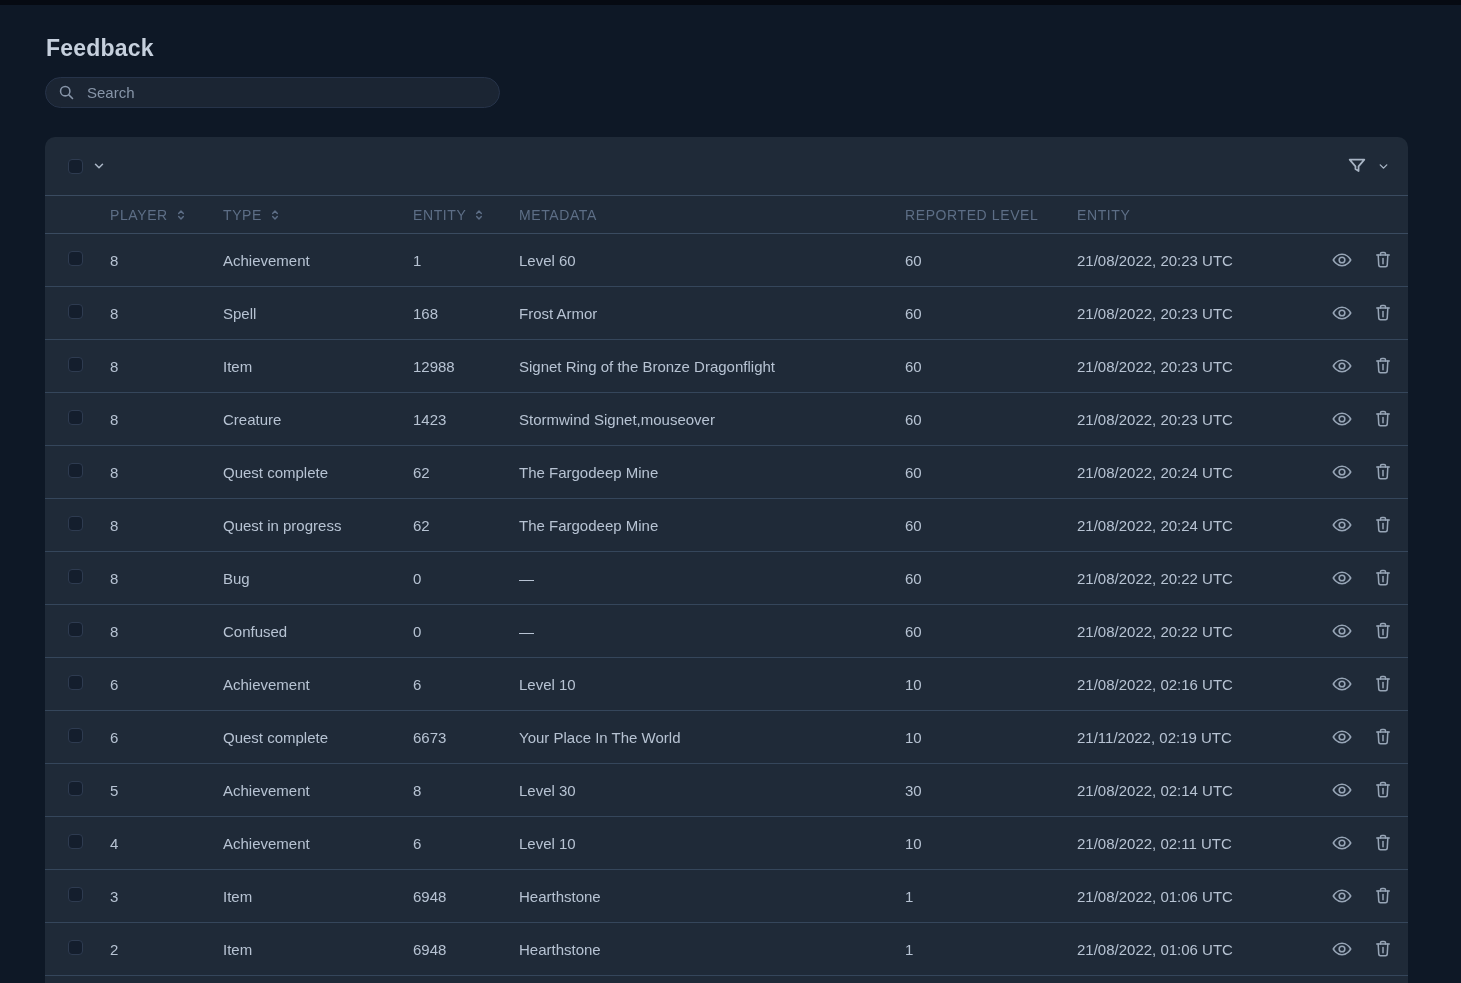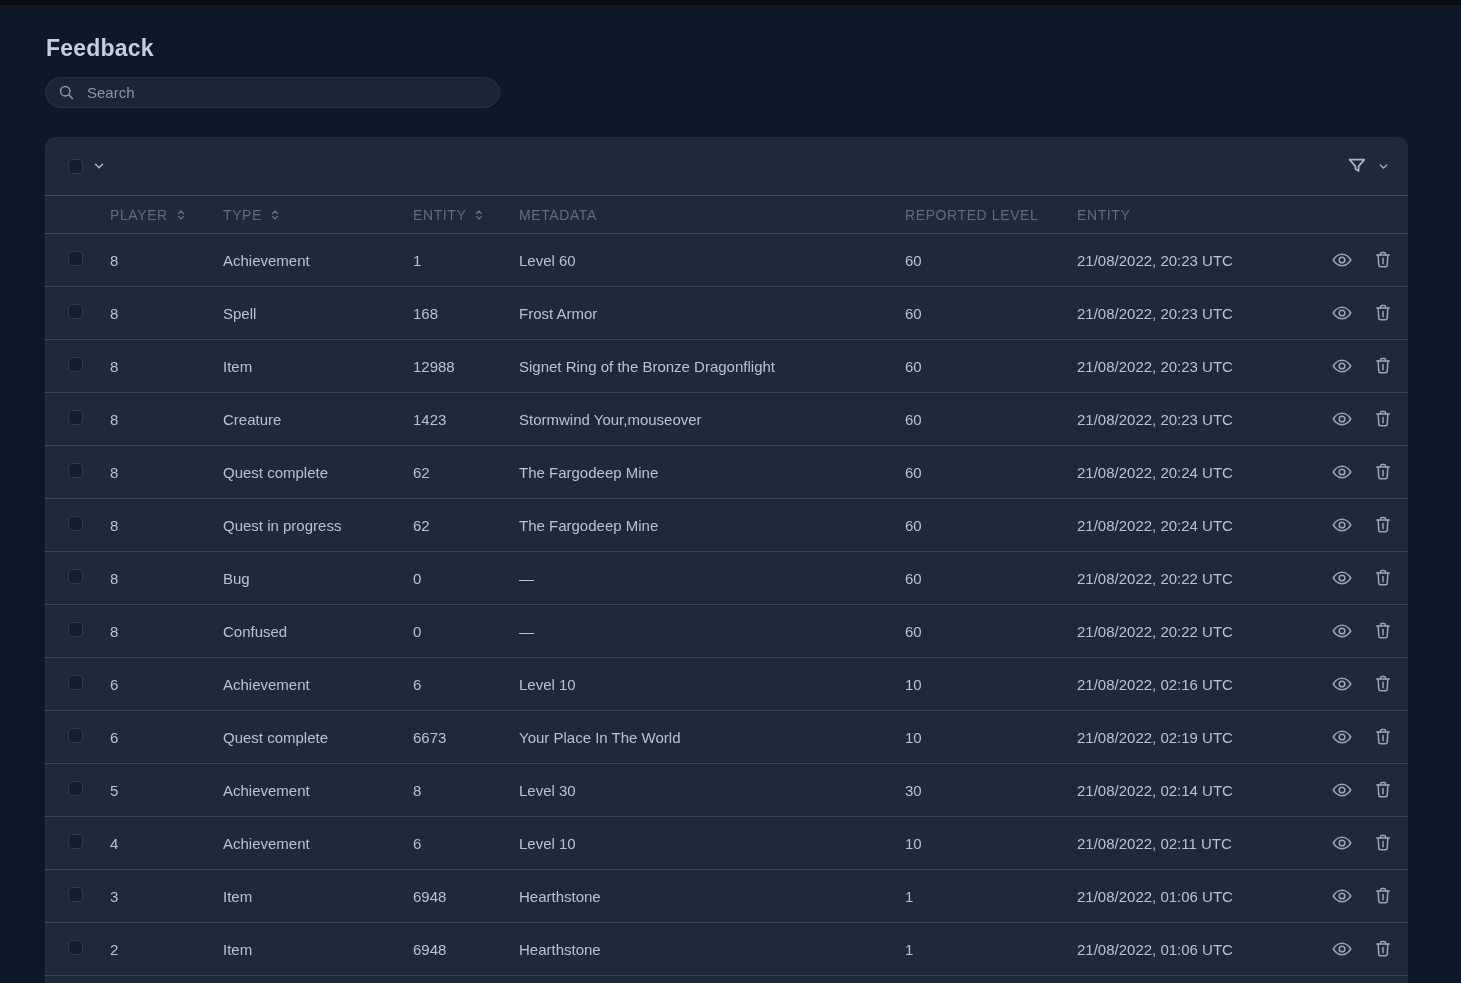--- a/index.html
+++ b/index.html
@@ -239,21 +239,21 @@
         </span>
       </span>
     </td>
   </tr>
 
   <tr>
     <td class="c-check"><span class="checkbox"></span></td>
     <td>8</td>
     <td>Creature</td>
     <td>1423</td>
-    <td>Stormwind Your,mouseover</td>
+    <td>Stormwind Signet,mouseover</td>
     <td>60</td>
     <td>21/08/2022, 20:23 UTC</td>
     <td class="c-actions-cell">
       <span class="actions-wrap">
         <span class="icon-btn">
           <svg width="22" height="22" viewBox="0 0 24 24" fill="none" stroke="#97a5b6" stroke-width="1.7" stroke-linecap="round" stroke-linejoin="round">
             <path d="M2.5 12S6 5.8 12 5.8 21.5 12 21.5 12 18 18.2 12 18.2 2.5 12 2.5 12z"></path>
             <circle cx="12" cy="12" r="3.1"></circle>
           </svg>
         </span>
@@ -409,21 +409,21 @@
     </td>
   </tr>
 
   <tr>
     <td class="c-check"><span class="checkbox"></span></td>
     <td>6</td>
     <td>Quest complete</td>
     <td>6673</td>
     <td>Your Place In The World</td>
     <td>10</td>
-    <td>21/08/2022, 02:19 UTC</td>
+    <td>21/11/2022, 02:19 UTC</td>
     <td class="c-actions-cell">
       <span class="actions-wrap">
         <span class="icon-btn">
           <svg width="22" height="22" viewBox="0 0 24 24" fill="none" stroke="#97a5b6" stroke-width="1.7" stroke-linecap="round" stroke-linejoin="round">
             <path d="M2.5 12S6 5.8 12 5.8 21.5 12 21.5 12 18 18.2 12 18.2 2.5 12 2.5 12z"></path>
             <circle cx="12" cy="12" r="3.1"></circle>
           </svg>
         </span>
         <span class="icon-btn">
           <svg width="20" height="20" viewBox="0 0 24 24" fill="none" stroke="#97a5b6" stroke-width="1.8" stroke-linecap="round" stroke-linejoin="round">

